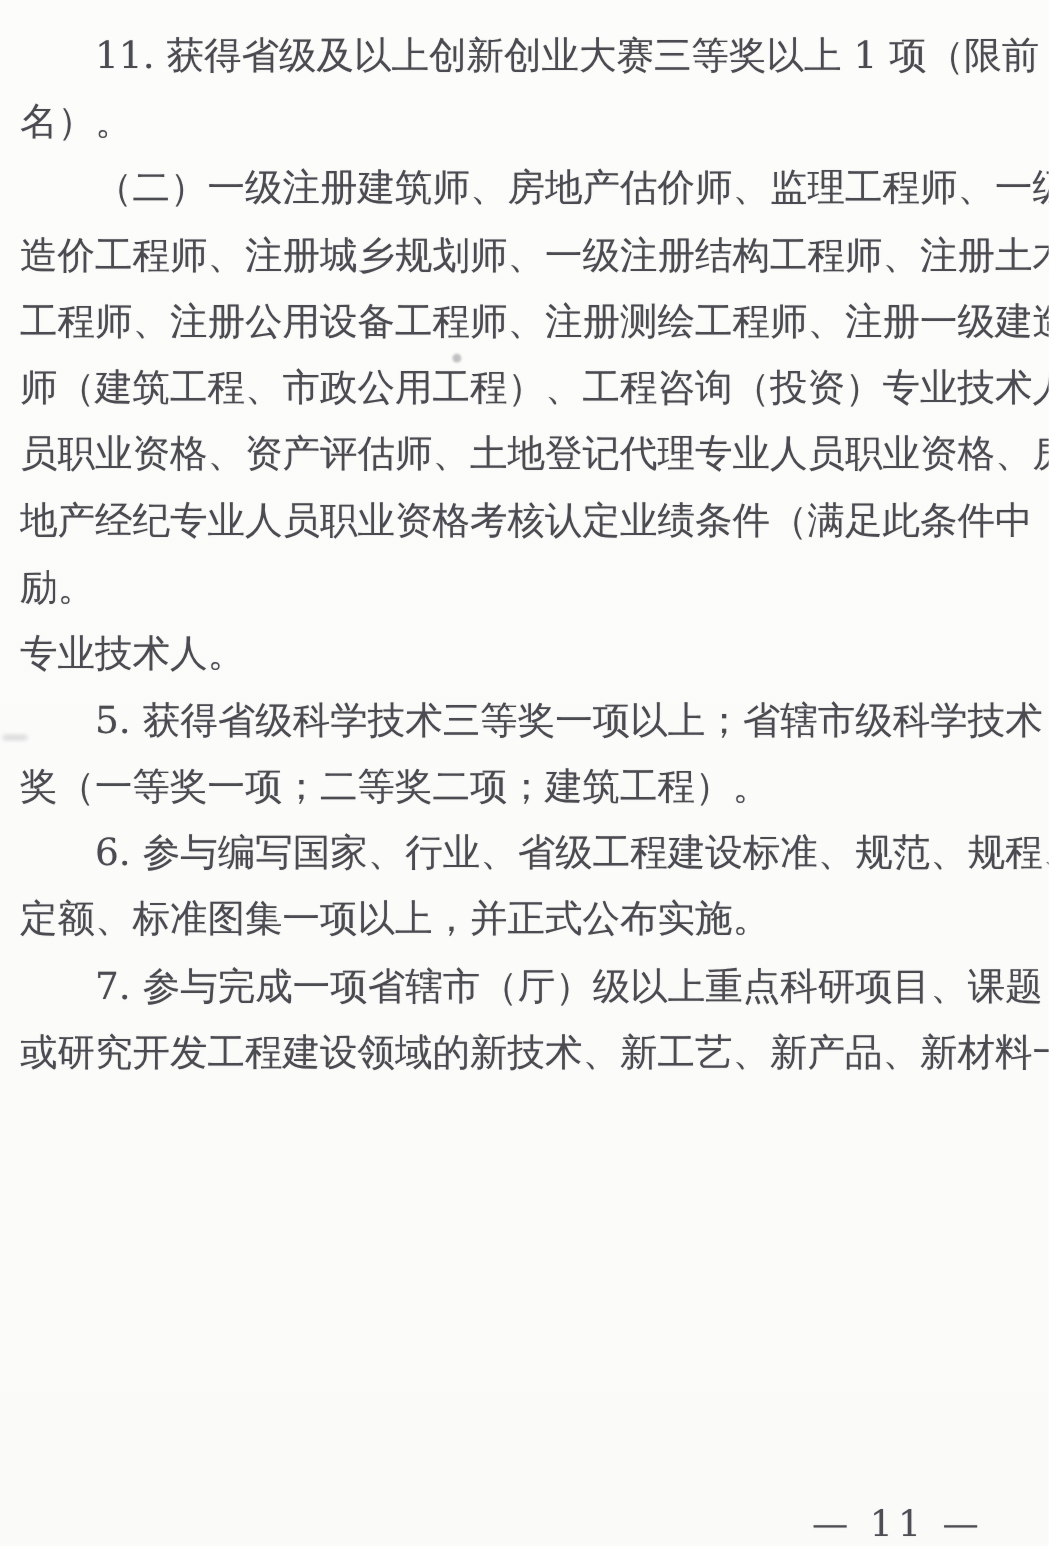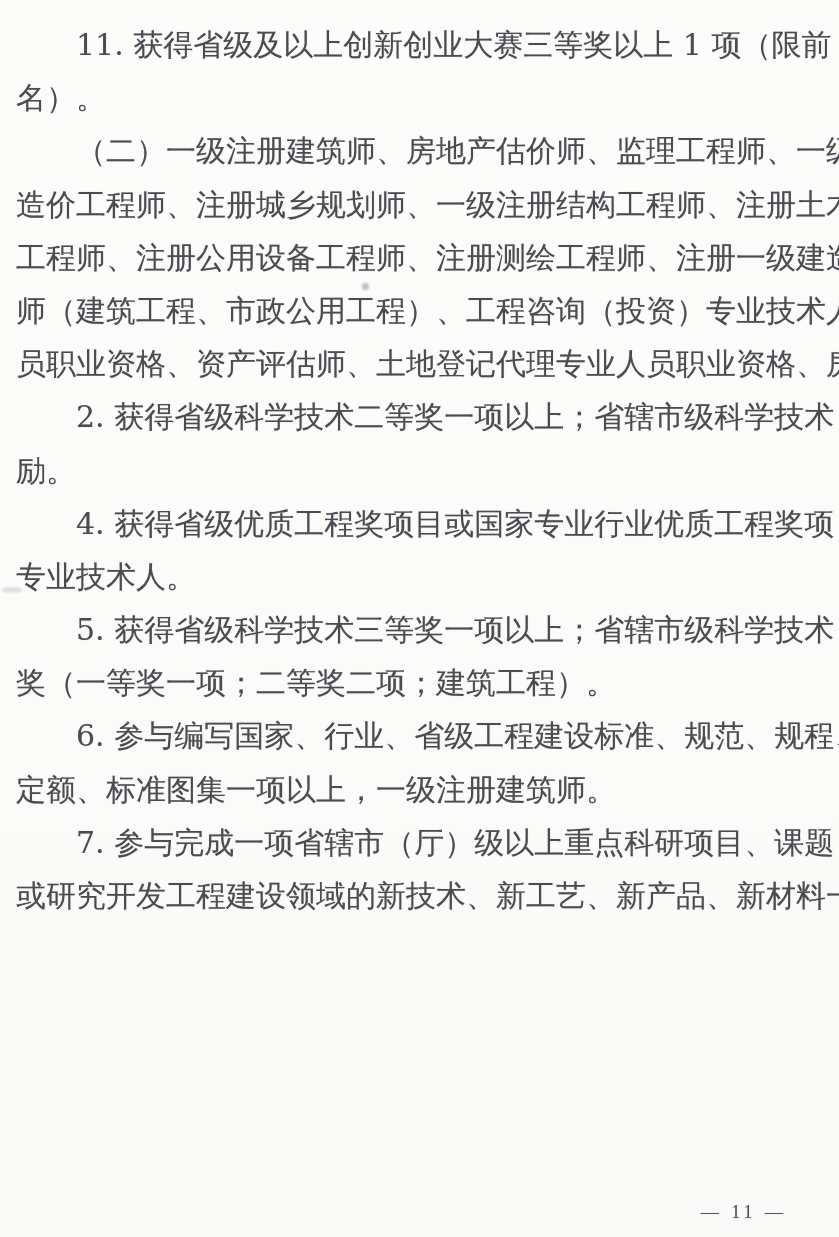--- a/index.html
+++ b/index.html
@@ -20,25 +20,24 @@
     line-height:53.2px;
     height:53.2px;
     white-space:nowrap;
     letter-spacing:0px;
     text-shadow:0 0 1px rgba(90,90,98,0.35);
   }
   .line.indent{ text-indent:60px; }
   .footer{
     position:absolute;
     top:1202px;right:52px;
-    font-size:18px;
+    font-size:29px;
     letter-spacing:4px;
     color:#4e4e55;
     text-shadow:0 0 1px rgba(90,90,98,0.3);
-    font-family:Liberation Serif, serif;
   }
   
   .artifact{position:absolute;pointer-events:none;}
   .artifact-dot{
     left:362px;top:283px;width:7px;height:7px;
     background:rgba(120,120,126,0.45);border-radius:50%;
     filter:blur(1px);
   }
   .artifact-smudge{
     left:2px;top:588px;width:20px;height:4px;
@@ -51,28 +50,27 @@
 
 <div class="page">
   <div class="doc-lines">
       <div class="line indent">11. 获得省级及以上创新创业大赛三等奖以上 1 项（限前 10</div>
       <div class="line">名）。</div>
       <div class="line indent">（二）一级注册建筑师、房地产估价师、监理工程师、一级</div>
       <div class="line">造价工程师、注册城乡规划师、一级注册结构工程师、注册土木</div>
       <div class="line">工程师、注册公用设备工程师、注册测绘工程师、注册一级建造</div>
       <div class="line">师（建筑工程、市政公用工程）、工程咨询（投资）专业技术人</div>
       <div class="line">员职业资格、资产评估师、土地登记代理专业人员职业资格、房</div>
-      <div class="line indent">2. 获得省级科学技术二等奖一项以上；省辖市级科学技术</div>
+      <div class="line">地产经纪专业人员职业资格考核认定业绩条件（满足此条件中</div>
       <div class="line">励。</div>
-      <div class="line indent">4. 获得省级优质工程奖项目或国家专业行业优质工程奖项</div>
       <div class="line">专业技术人。</div>
       <div class="line indent">5. 获得省级科学技术三等奖一项以上；省辖市级科学技术</div>
       <div class="line">奖（一等奖一项；二等奖二项；建筑工程）。</div>
       <div class="line indent">6. 参与编写国家、行业、省级工程建设标准、规范、规程、</div>
-      <div class="line">定额、标准图集一项以上，一级注册建筑师。</div>
+      <div class="line">定额、标准图集一项以上，并正式公布实施。</div>
       <div class="line indent">7. 参与完成一项省辖市（厅）级以上重点科研项目、课题，</div>
       <div class="line">或研究开发工程建设领域的新技术、新工艺、新产品、新材料一</div>
     </div>
 
   <div class="footer">
     <span>— 11 —</span>
   </div>
 
   <div class="artifact artifact-dot"></div>
   <div class="artifact artifact-smudge"></div>

